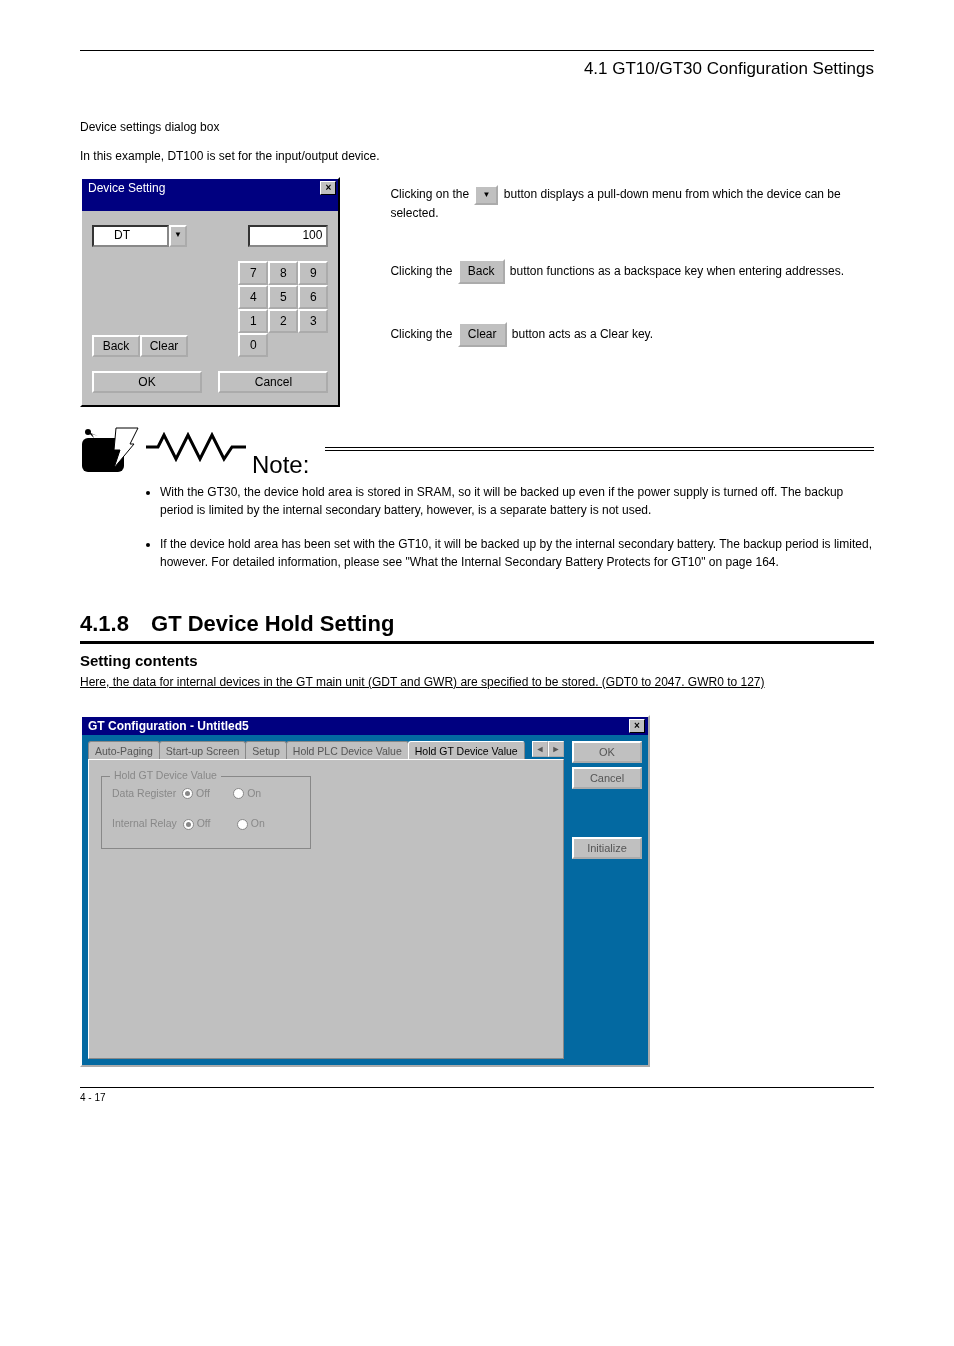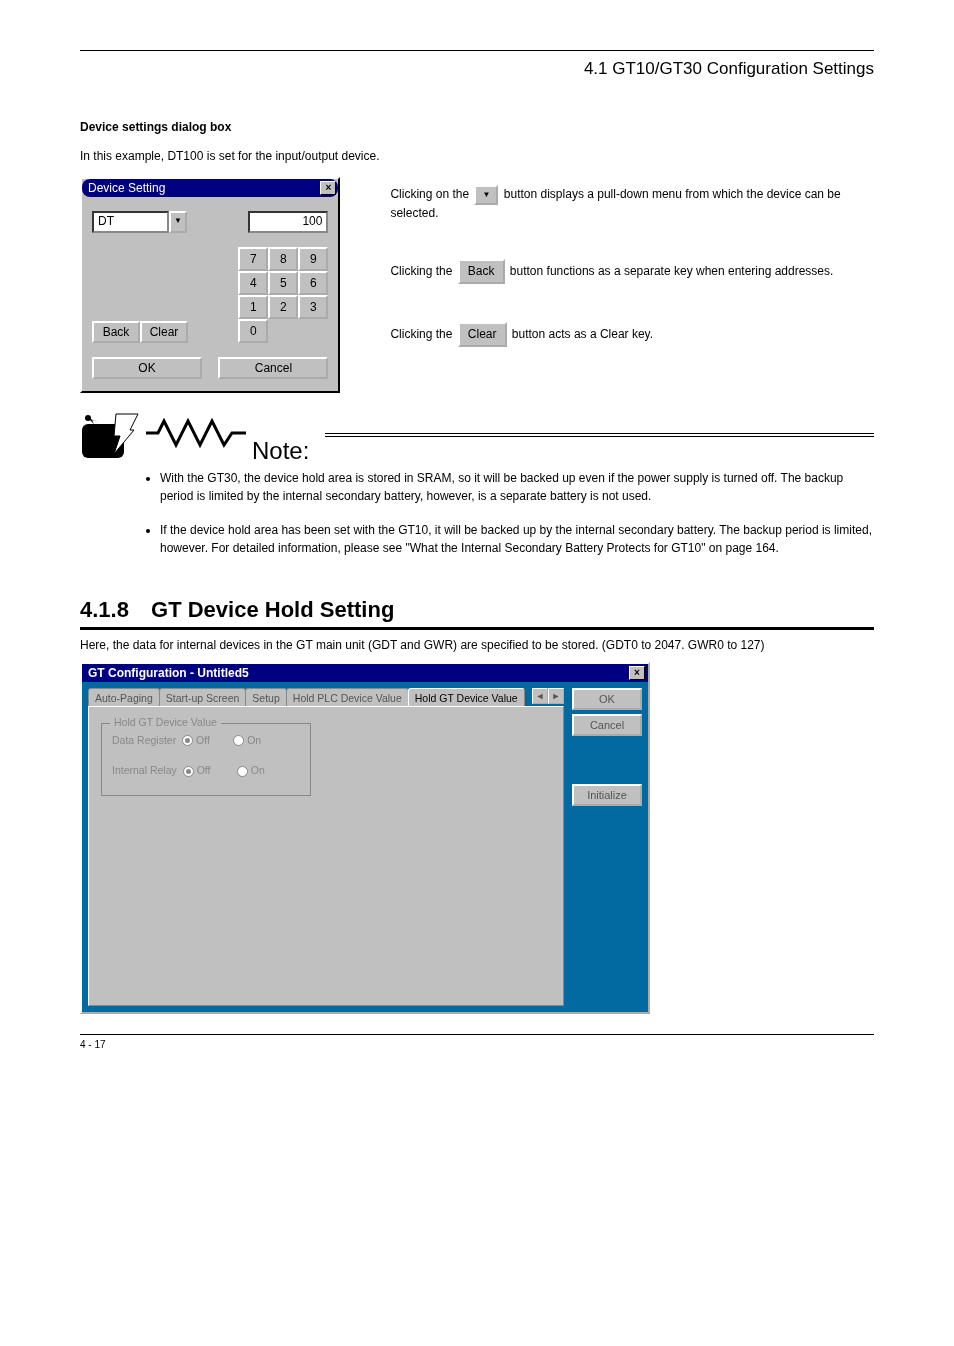--- a/index.html
+++ b/index.html
@@ -23,43 +23,42 @@
   .top-right {
     text-align: right;
     font-size: 17px;
     margin-bottom: 40px;
   }
   .section-text {
     font-size: 12px;
     margin-bottom: 12px;
     line-height: 1.4;
   }
-  .bold { font-weight: bold; }
+  .bold { font-weight: normal; }
   .row1 {
     display: flex;
     gap: 50px;
     align-items: flex-start;
   }
   
   .dlg {
     width: 270px;
     background: #c0c0c0;
     border: 2px solid #000;
     border-top-color:#fff; border-left-color:#fff;
     font-size: 12px;
   }
   .dlg-title {
     background: #000080;
     color: #fff;
     display:flex;
     justify-content: space-between;
     align-items:center;
-    padding: 2px 2px 2px 6px;
-    font-size:12px;
-    border-radius:8px;
+    padding: 2px 2px 16px 6px;
+    font-size:12px;
   }
   .dlg-close {
     width:16px;height:14px;
     background:#c0c0c0;
     border:1px solid #fff;
     border-right-color:#000;border-bottom-color:#000;
     text-align:center;
     font-size:10px;
     line-height:12px;
     font-weight:bold;
@@ -77,21 +76,21 @@
   }
   .select-box {
     display:flex;
     width:95px;
     height:22px;
   }
   .select-input {
     flex:1;
     background:#fff;
     border:2px inset #888;
-    padding:1px 4px;
+    padding:1px 20px;
     font-size:12px;
   }
   .select-btn {
     width:18px;
     background:#c0c0c0;
     border:2px outset #fff;
     text-align:center;
     font-size:8px;
     line-height:16px;
   }
@@ -223,21 +222,22 @@
   .h1 .num { margin-right:16px; }
   .h2 {
     font-size:15px;
     font-weight:bold;
     margin-top:8px;
     margin-bottom:4px;
   }
   .body-text {
     font-size:12px;
     line-height:1.5;
-    margin-bottom:8px;
+    margin-bottom:24px;
+    text-decoration:underline;
   }
   
   .gtdlg {
     width:570px;
     margin-top:4px;
     background:#0369a1;
     border:2px outset #fff;
     font-size:11px;
   }
   .gt-title {
@@ -413,21 +413,21 @@
 
     <div class="col-right">
       <div style="margin-bottom:38px;">
         <span>Clicking on the </span>
         <span class="inline-select">▼</span>
         <span> button displays a pull-down menu from which the device can be selected.</span>
       </div>
       <div style="margin-bottom:38px;">
         <span>Clicking the </span>
         <span class="inline-btn">Back</span>
-        <span> button functions as a separate key when entering addresses.</span>
+        <span> button functions as a backspace key when entering addresses.</span>
       </div>
       <div>
         <span>Clicking the </span>
         <span class="inline-btn">Clear</span>
         <span> button acts as a Clear key.</span>
       </div>
     </div>
   </div>
 
   <div class="note-row">
@@ -450,20 +450,21 @@
 
   <ul class="note-list">
     <li>With the GT30, the device hold area is stored in SRAM, so it will be backed up even if the power supply is turned off. The backup period is limited by the internal secondary battery, however, is a separate battery is not used.</li>
     <li>If the device hold area has been set with the GT10, it will be backed up by the internal secondary battery. The backup period is limited, however. For detailed information, please see "What the Internal Secondary Battery Protects for GT10" on page 164.</li>
   </ul>
 
   <div class="h1">
     <span class="num">4.1.8</span>
     <span>GT Device Hold Setting</span>
   </div>
+  <div class="h2">Setting contents</div>
   <div class="body-text">Here, the data for internal devices in the GT main unit (GDT and GWR) are specified to be stored. (GDT0 to 2047. GWR0 to 127)</div>
 
   <div class="gtdlg">
     <div class="gt-title">
       <span>GT Configuration - Untitled5</span>
       <span class="dlg-close">×</span>
     </div>
     <div class="gt-body">
       <div class="gt-tabs-area">
         <div class="tab-strip">

